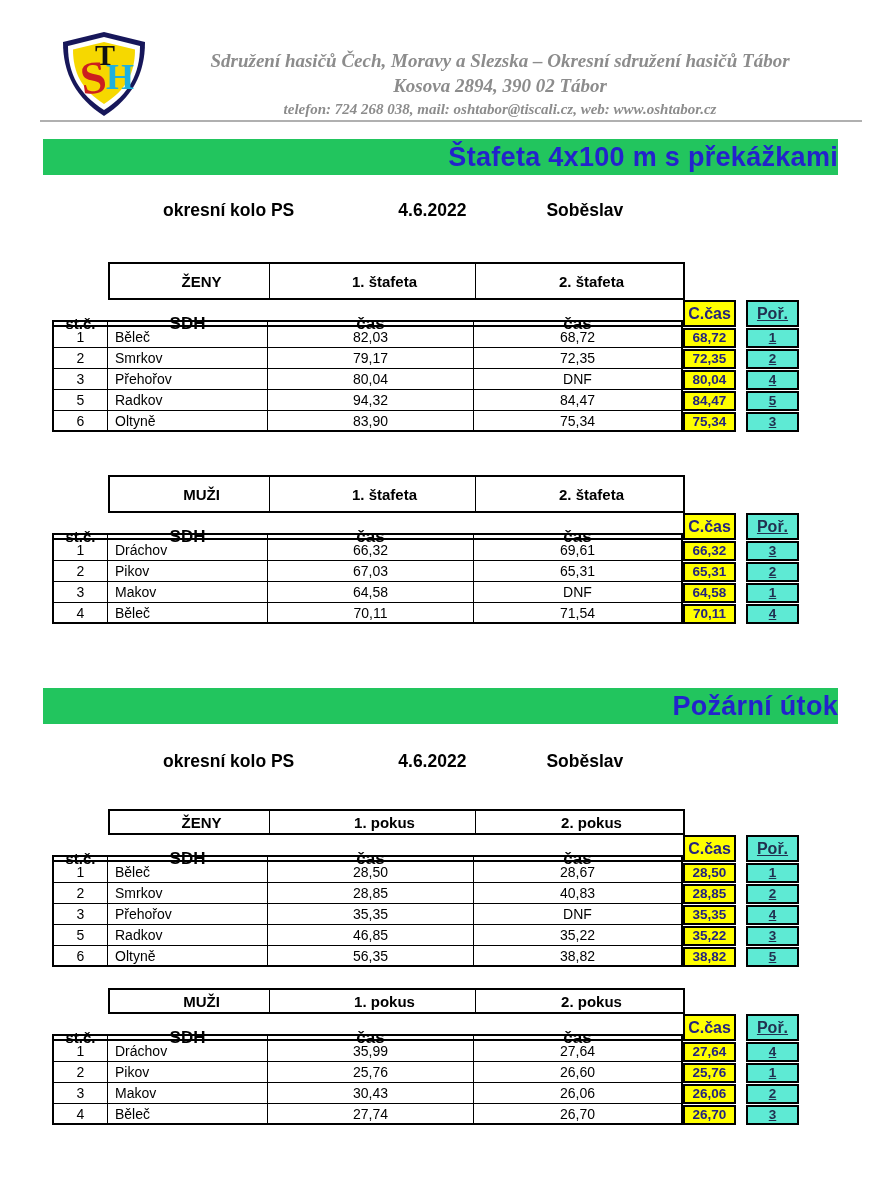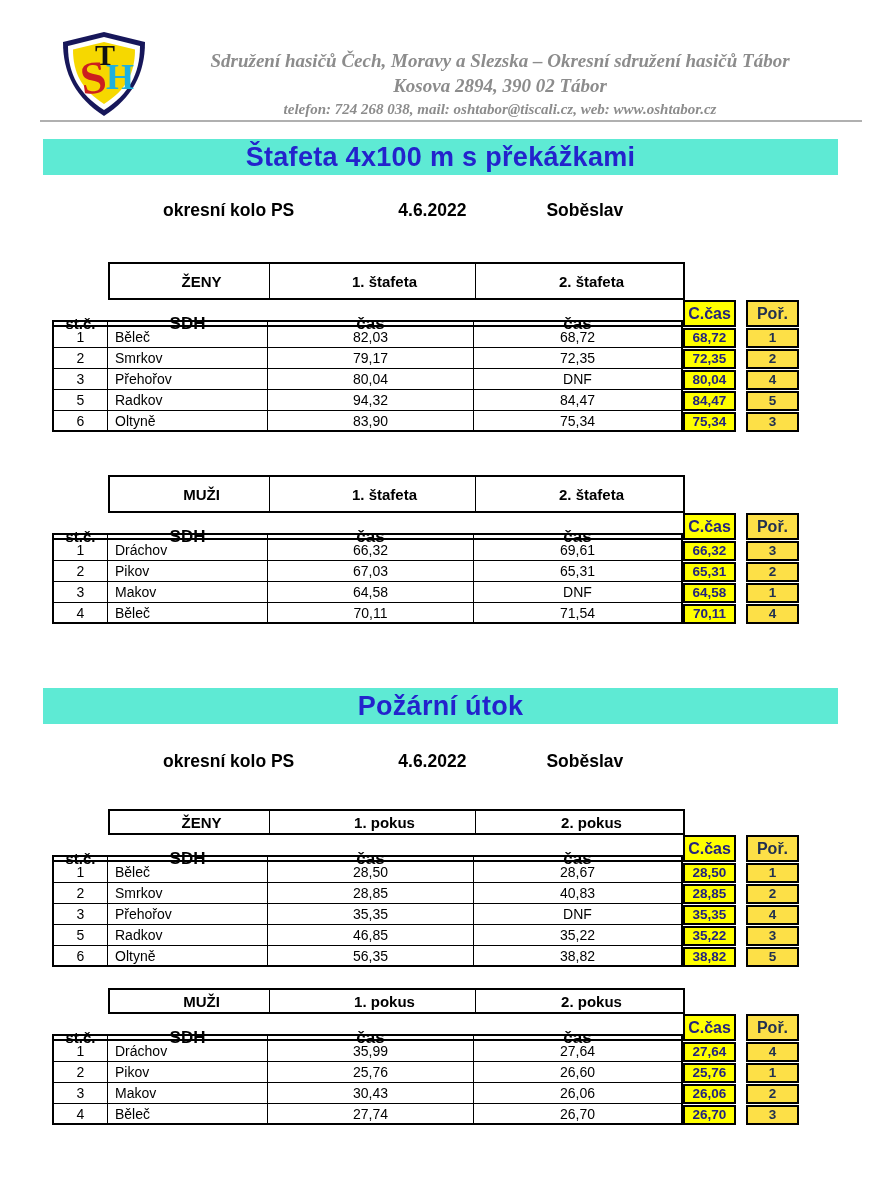--- a/index.html
+++ b/index.html
@@ -16,22 +16,22 @@
     font-family:"Liberation Serif", serif; font-style:italic; font-weight:bold;
     color:#8c8c8c;
   }
   .lh1 { font-size:19px; line-height:25px; }
   .lh2 { font-size:19px; line-height:25px; }
   .lh3 { font-size:15px; line-height:22px; }
   .rule { border:none; border-top:2px solid #b0b0b0; margin:0 20px 0 40px; }
 
   
   .banner {
-    height:36px; margin:17px 44px 0 43px; background:#5eead4;
-    display:flex; align-items:center; justify-content:center;
+    height:36px; margin:17px 44px 0 43px; background:#22c55e;
+    display:flex; align-items:center; justify-content:flex-end;
   }
   .banner-text { color:#2323CC; font-size:27px; font-weight:bold; letter-spacing:.3px; }
   .banner.second { margin-top:64px; }
 
   .meta { display:flex; margin:24px 0 0 163px; font-weight:bold; font-size:17.5px; height:22px; align-items:center; }
   .meta.second { margin-top:26px; }
   .meta .m-date  { margin-left:104px; }
   .meta .m-place { margin-left:80px; }
 
   
@@ -66,21 +66,21 @@
   .c.t1   { width:206px; }
   .c.t2   { width:207px; border-right:none; }
   .trow.head .c { font-weight:bold; }
   .trow.head .c.st   { font-size:15px; }
   .trow.head .c.team { justify-content:center; padding-left:0; font-size:17px; }
   .trow.head .c.t1, .trow.head .c.t2 { font-size:17px; }
 
   .side { box-sizing:border-box; width:53px; border:2px solid #000;
           display:flex; align-items:center; justify-content:center; font-weight:bold; }
   .side.total { background:#FFFF00; color:#23237E; }
-  .side.rank  { background:#fde047; color:#21304F; margin-left:10px; }
+  .side.rank  { background:#5eead4; color:#21304F; margin-left:10px;text-decoration:underline; }
   .trow.head .side { font-size:16px; }
   .trow.data .side { height:20px; align-self:center; font-size:13.5px; }
 </style>
 </head>
 <body>
 
 <div class="page">
 
   <header class="letterhead">
     <div class="logo">

